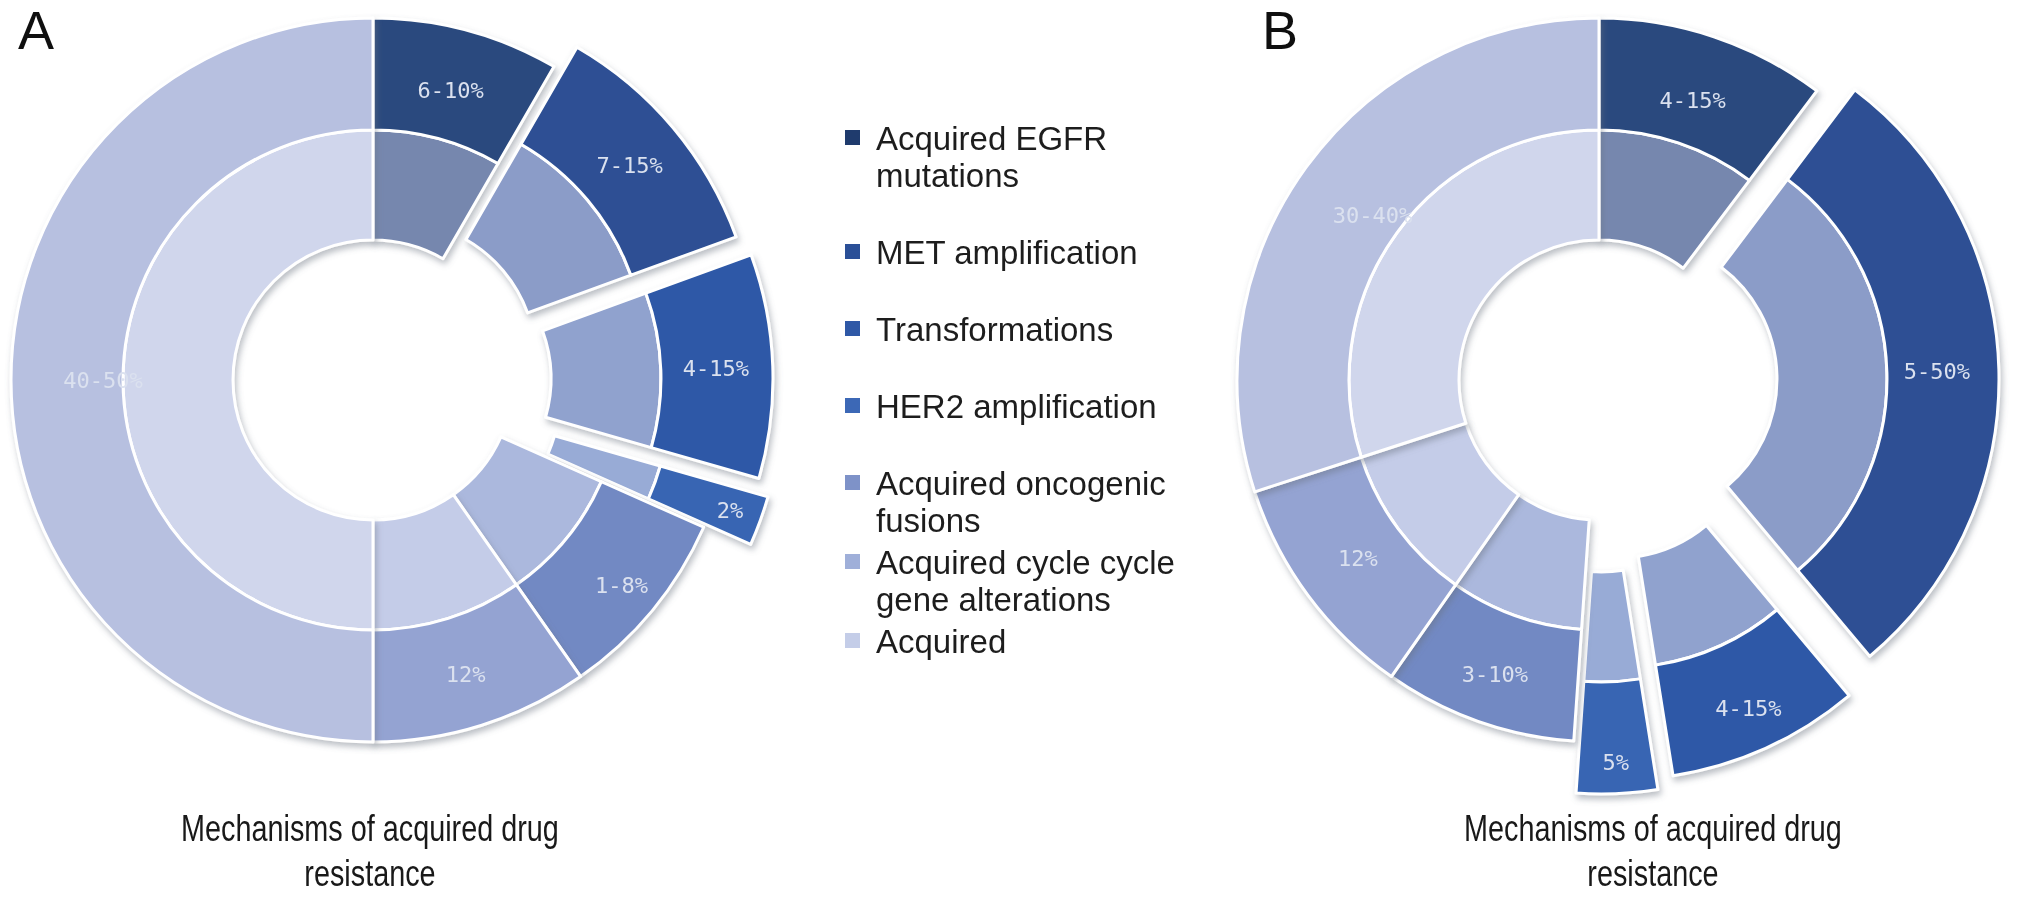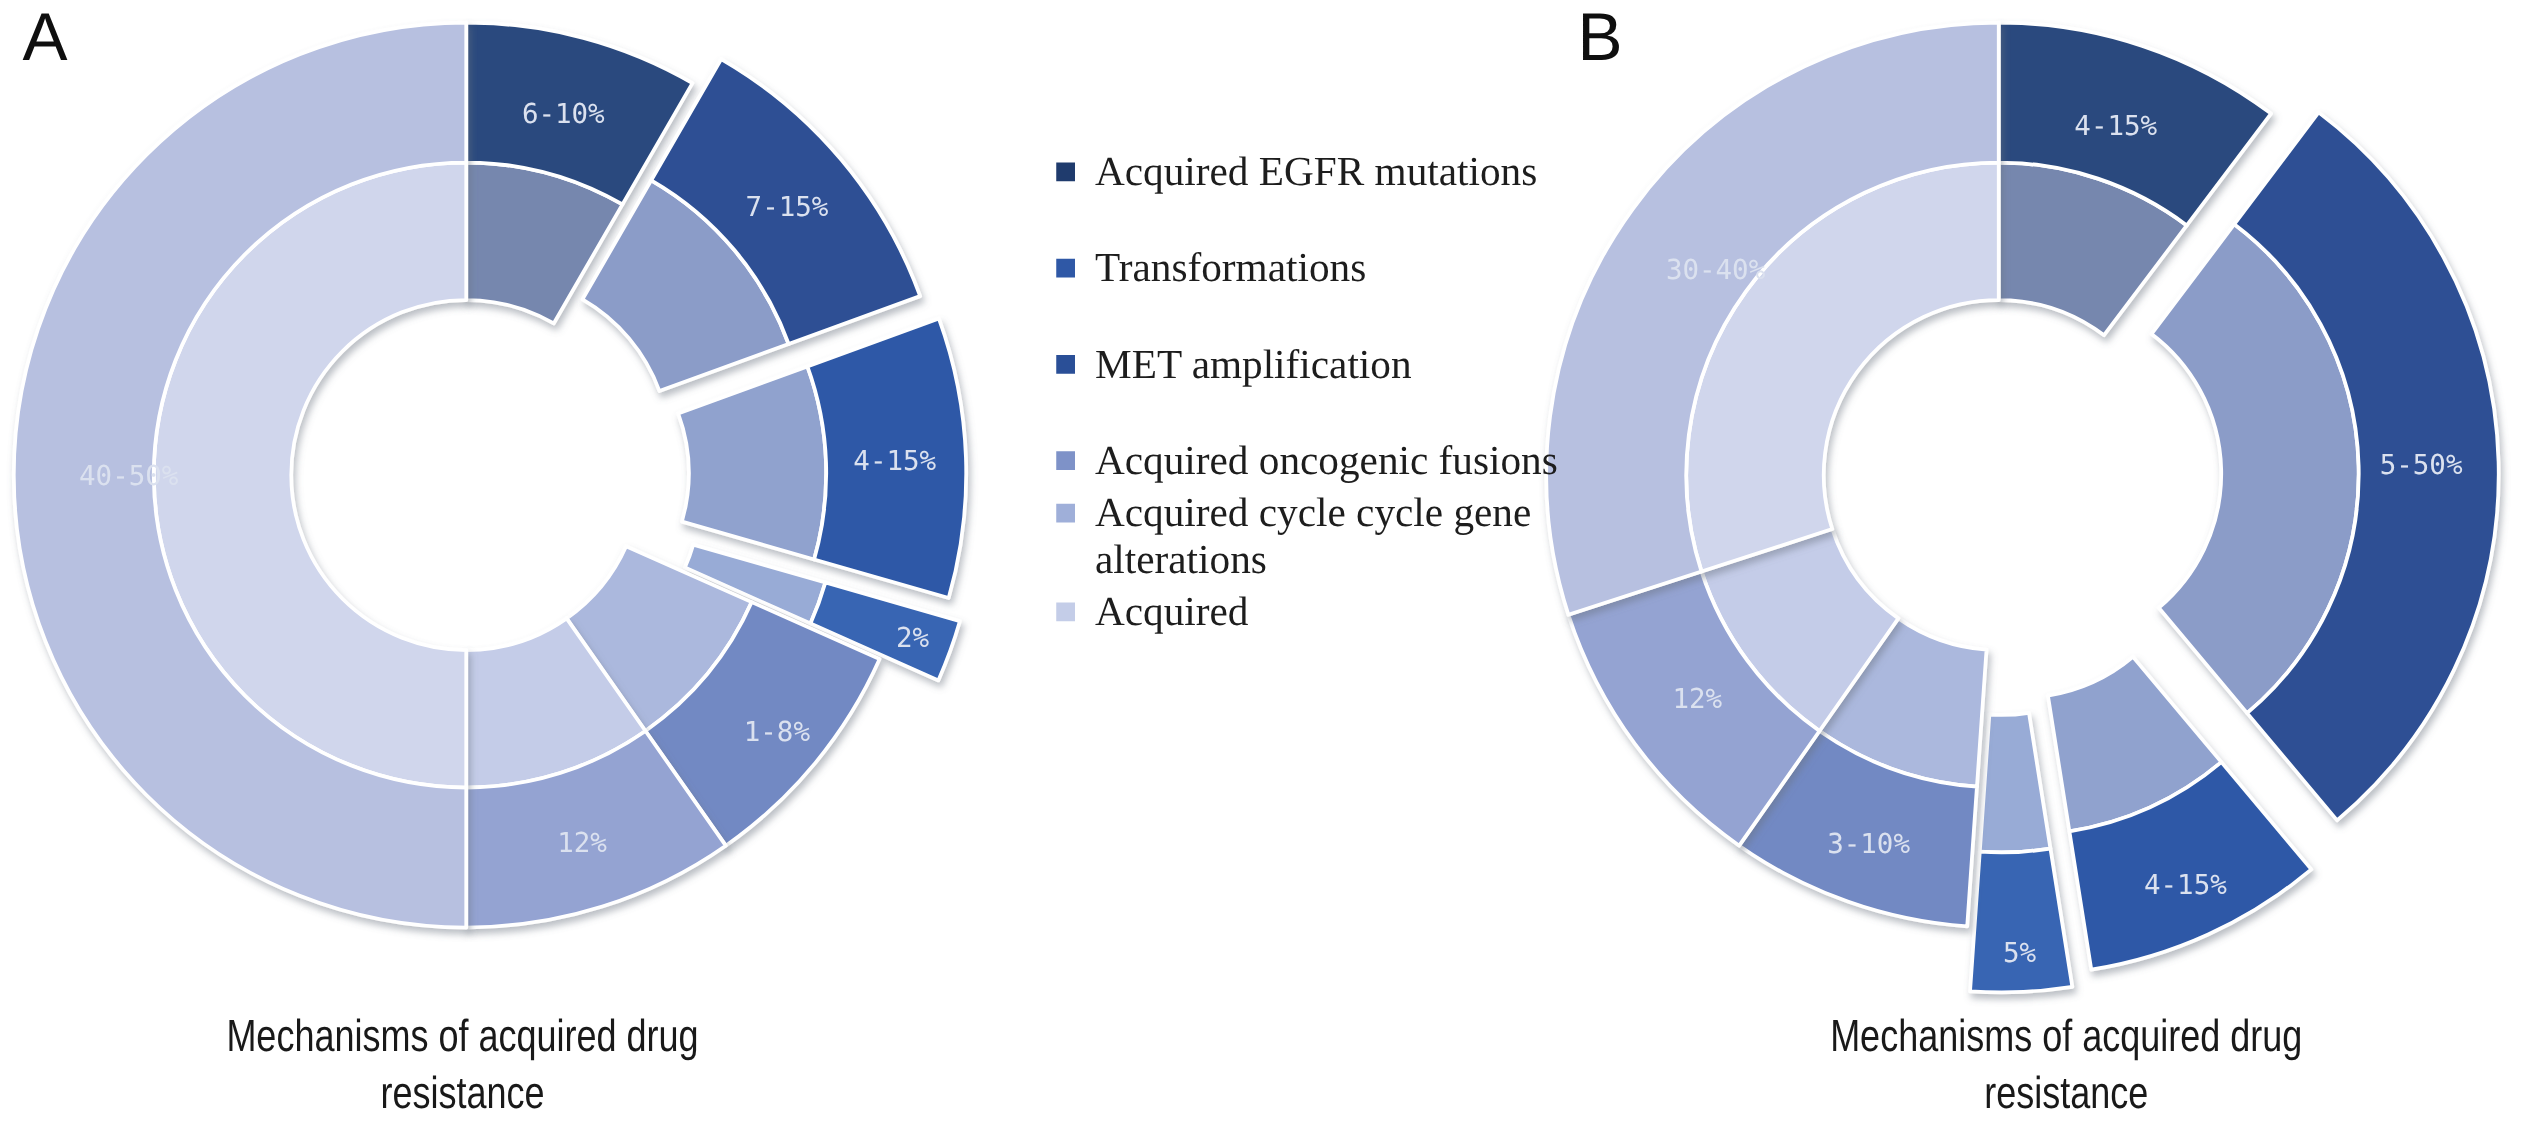--- a/index.html
+++ b/index.html
@@ -4,21 +4,21 @@
 <style>
   html,body{margin:0;padding:0;background:#fff;}
   .figure{position:relative;width:2032px;height:903px;background:#ffffff;
           font-family:"Liberation Sans",sans-serif;overflow:hidden;}
   .panel-letter{position:absolute;top:0px;left:18px;font-size:54px;color:#0f0f0f;line-height:60px;}
   .panel-letter.b{left:1262px;}
   #charts-svg{position:absolute;left:0;top:0;}
   .slice{stroke:#ffffff;stroke-width:3;stroke-linejoin:round;}
   .slice-label{font-family:"DejaVu Sans Mono","Liberation Mono",monospace;
                font-size:22px;fill:#dbe1ef;text-anchor:middle;}
-  .legend{position:absolute;left:845px;top:120px;width:405px;font-family:Liberation Serif, serif;}
+  .legend{position:absolute;left:845px;top:120px;width:405px;}
   .leg-item{display:flex;gap:16px;margin-bottom:40px;font-size:33px;line-height:37px;color:#1d1d1d;}
   .leg-item.tight{margin-bottom:5px;}
   .leg-swatch{flex:0 0 15px;width:15px;height:15px;margin-top:10px;}
   .caption{position:absolute;top:806px;width:620px;text-align:center;font-size:36px;
            line-height:45px;color:#191919;transform:scaleX(0.8);transform-origin:50% 0;}
   #capA{left:60px;}
   #capB{left:1343px;}
 </style>
 </head>
 <body>
@@ -109,26 +109,30 @@
         </g>
       </g>
     </svg>
 
   <div class="legend" id="legend">
       <div class="leg-item">
         <span class="leg-swatch" style="background: rgb(31, 59, 109);"></span>
         <span>Acquired EGFR mutations</span>
       </div>
       <div class="leg-item">
+        <span class="leg-swatch" style="background: rgb(42, 79, 151);"></span>
+        <span>MET amplification</span>
+      </div>
+      <div class="leg-item">
         <span class="leg-swatch" style="background: rgb(47, 88, 166);"></span>
         <span>Transformations</span>
       </div>
       <div class="leg-item">
-        <span class="leg-swatch" style="background: rgb(42, 79, 151);"></span>
-        <span>MET amplification</span>
+        <span class="leg-swatch" style="background: rgb(60, 104, 182);"></span>
+        <span>HER2 amplification</span>
       </div>
       <div class="leg-item tight">
         <span class="leg-swatch" style="background: rgb(126, 146, 200);"></span>
         <span>Acquired oncogenic fusions</span>
       </div>
       <div class="leg-item tight">
         <span class="leg-swatch" style="background: rgb(159, 175, 217);"></span>
         <span>Acquired cycle cycle gene alterations</span>
       </div>
       <div class="leg-item">

